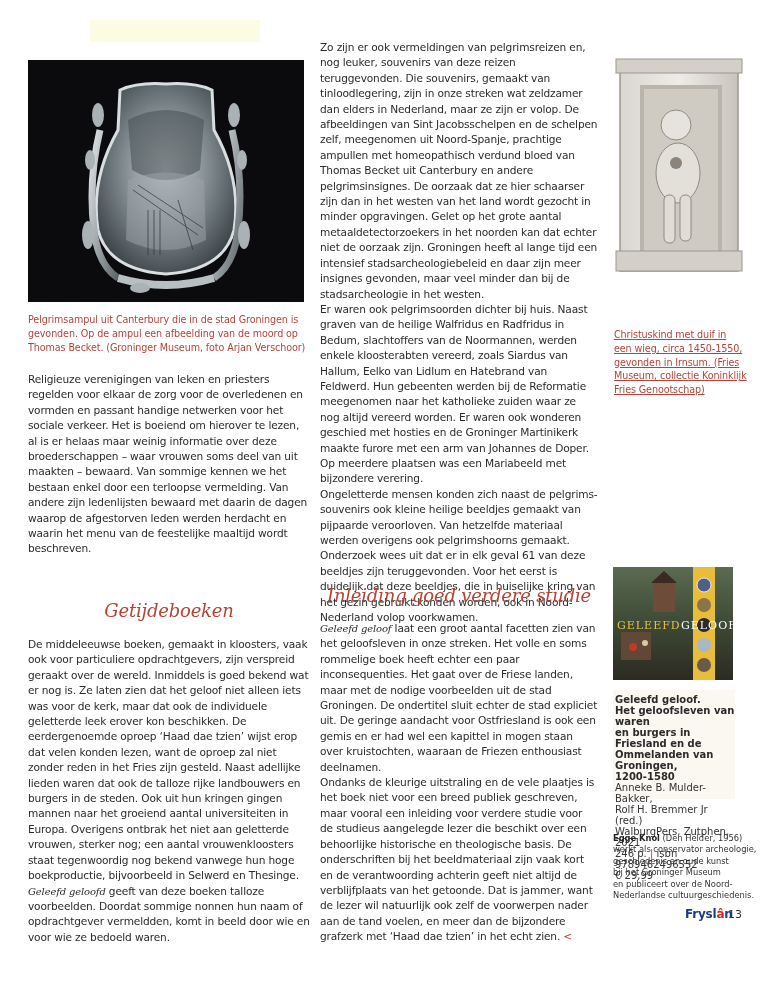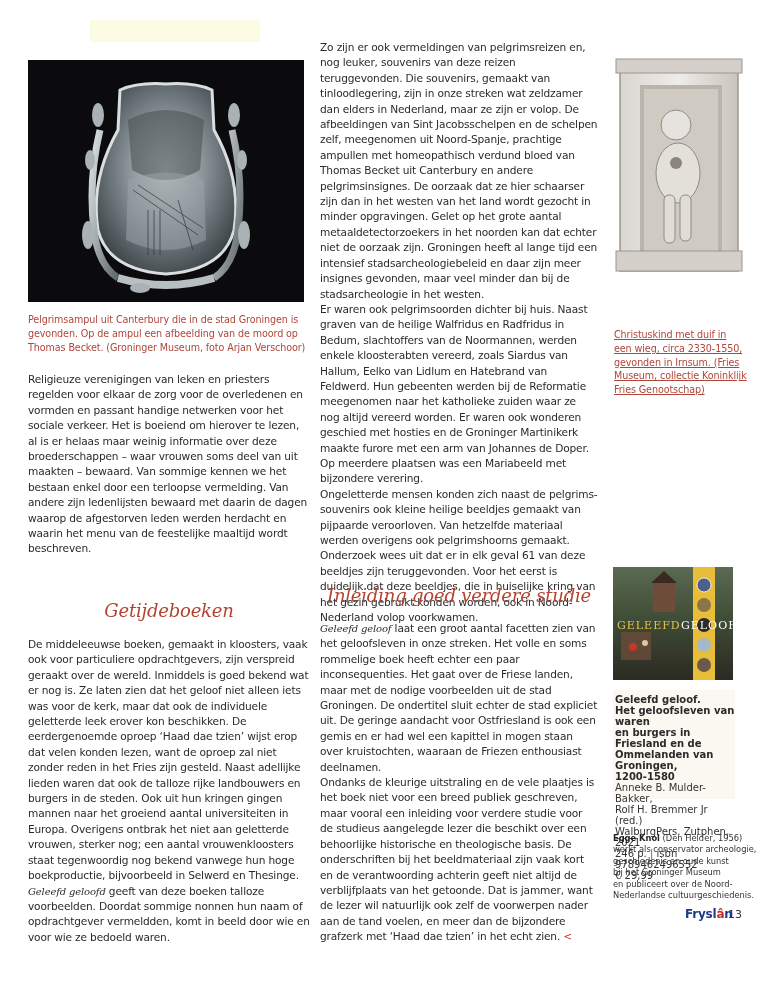--- a/index.html
+++ b/index.html
@@ -121,21 +121,21 @@
     <rect x="50" y="140" width="11" height="48" rx="5" fill="#e0ddd7" stroke="#8f8a82"></rect>
     <rect x="66" y="140" width="11" height="46" rx="5" fill="#e0ddd7" stroke="#8f8a82"></rect>
     <circle cx="62" cy="108" r="6" fill="#8a847b"></circle>
     <rect x="2" y="196" width="126" height="20" fill="#d4d0c9" stroke="#9c978f"></rect>
     <rect x="2" y="4" width="126" height="14" fill="#d4d0c9" stroke="#9c978f"></rect>
   </svg>
 </div>
 
 <div class="abs caption" style="left:614px; top:328px; width:150px;text-decoration:underline;">
   <div>Christuskind met duif in</div>
-  <div>een wieg, circa 2330-1550,</div>
+  <div>een wieg, circa 1450-1550,</div>
   <div>gevonden in Irnsum. (Fries</div>
   <div>Museum, collectie Koninklijk</div>
   <div>Fries Genootschap)</div>
 </div>
 
 <div class="abs book-cover">
   <svg width="120" height="113" viewBox="0 0 120 113">
     <defs>
       <linearGradient id="sky" x1="0" y1="0" x2="0" y2="1">
         <stop offset="0%" stop-color="#5b6a52"></stop>

